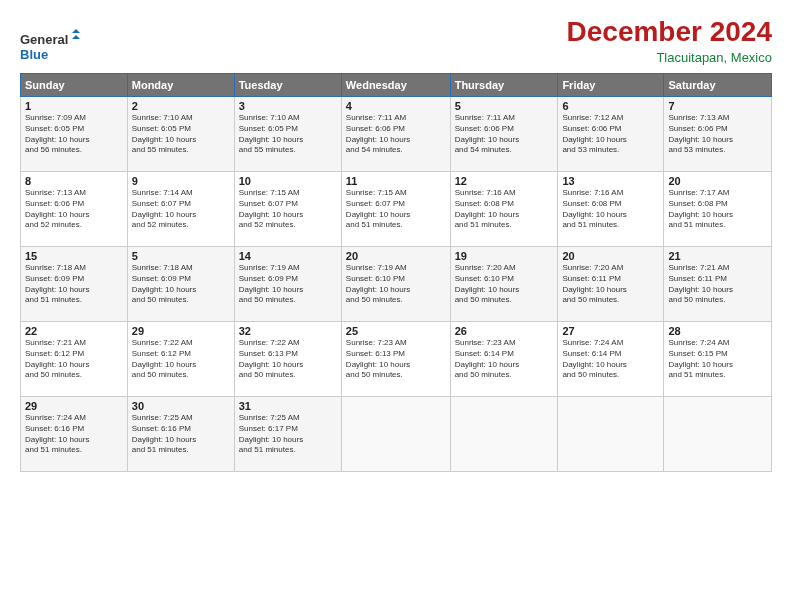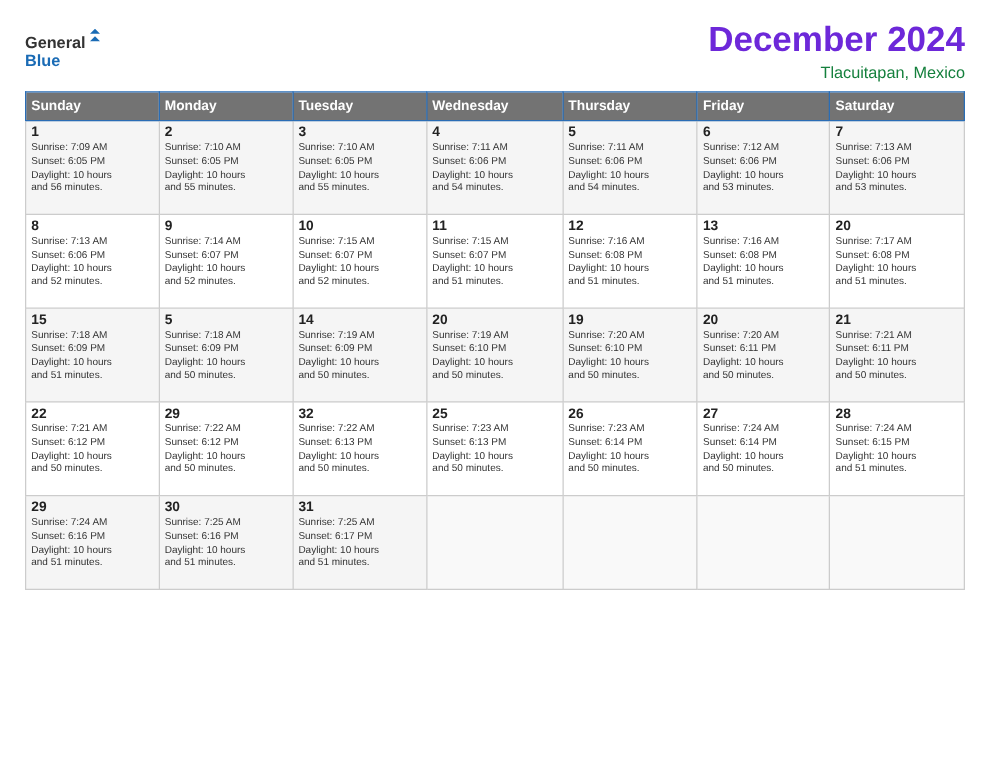--- a/index.html
+++ b/index.html
@@ -12,35 +12,35 @@
     }
     .page {
       width: 792px;
       height: 612px;
       padding: 16px 20px 12px 20px;
       background: #fff;
     }
     .header {
       display: flex;
       justify-content: space-between;
-      align-items: center;
+      align-items: flex-end;
       margin-bottom: 8px;
     }
     .logo {
       display: flex;
       align-items: center;
       gap: 4px;
     }
     .title-block {
       text-align: right;
     }
     .month-title {
       font-size: 28px;
       font-weight: bold;
-      color: #6d28d9;
+      color: #b91c1c;
     }
     .location {
       font-size: 13px;
       color: #15803d;
       margin-top: 2px;
     }
     .calendar {
       width: 100%;
       border-collapse: collapse;
       font-size: 9px;

